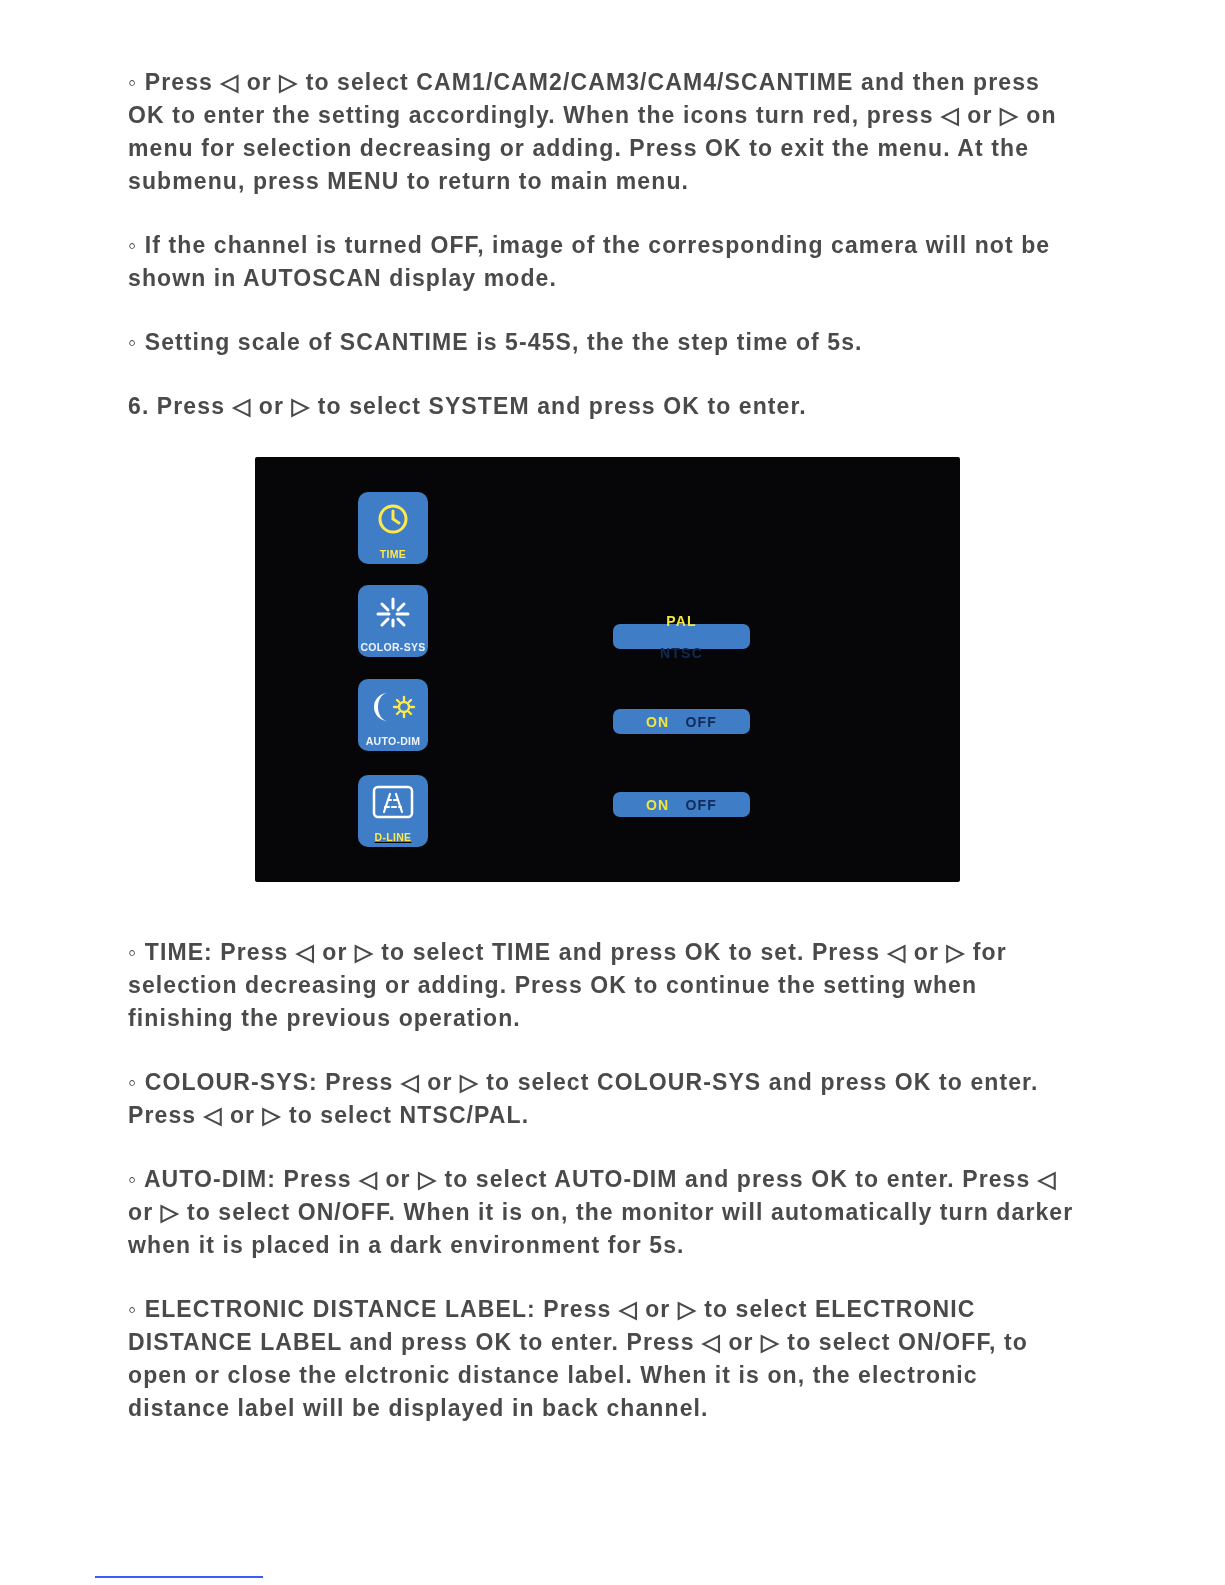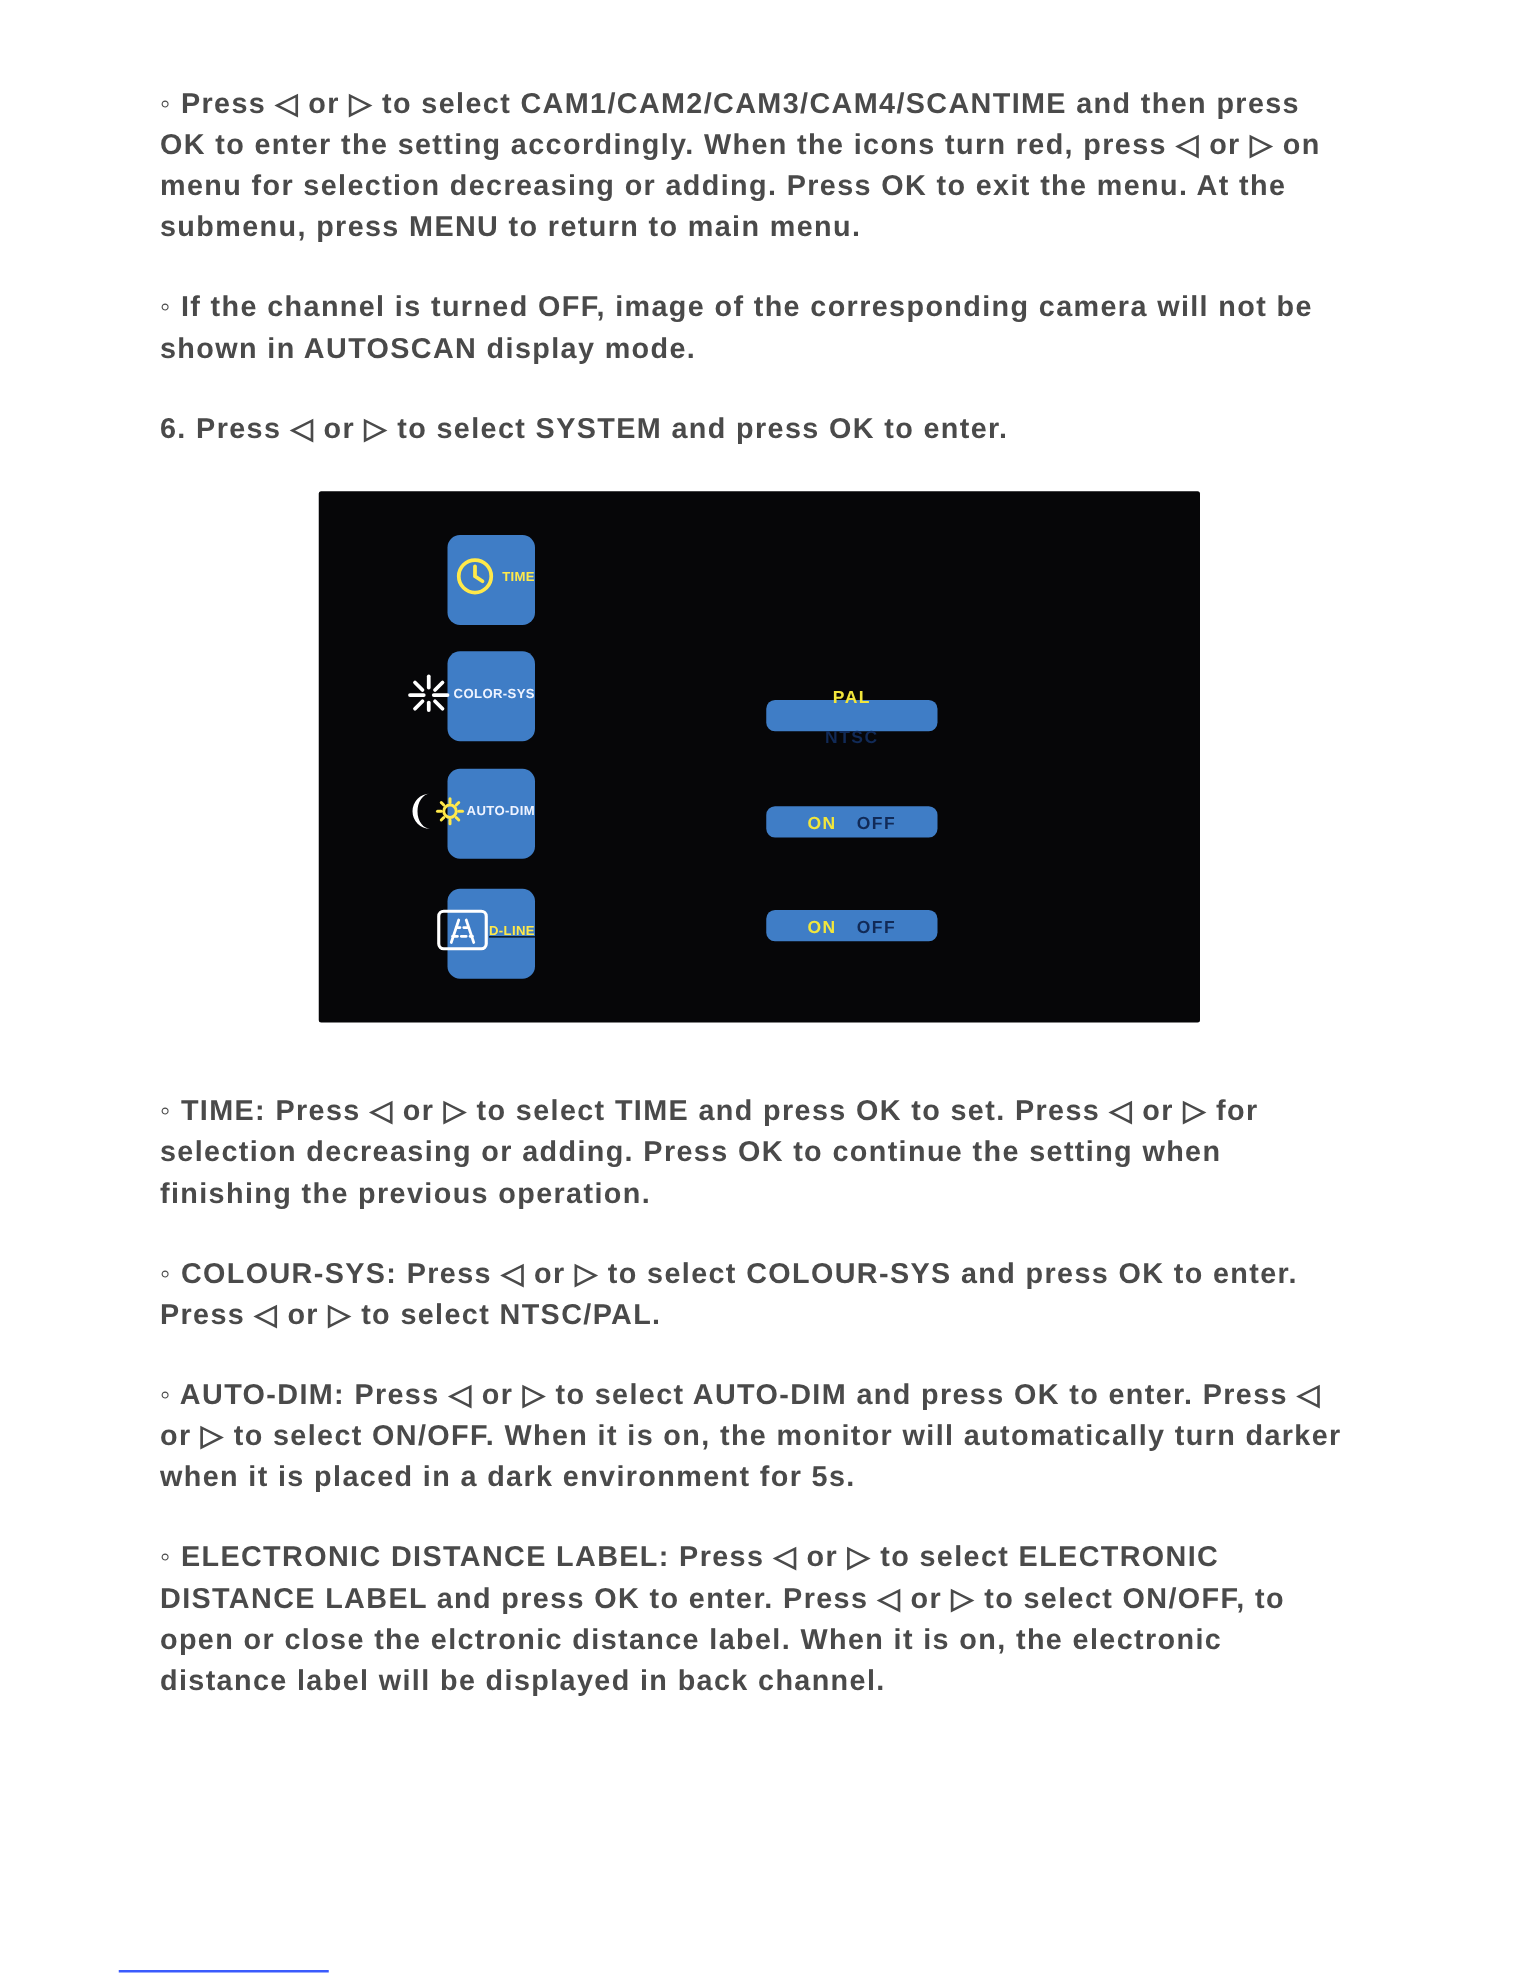--- a/index.html
+++ b/index.html
@@ -37,21 +37,21 @@
     border-radius: 2px;
   }
   .tile {
     position: absolute;
     left: 103px;
     width: 70px;
     height: 72px;
     background: #3f7dc6;
     border-radius: 10px;
     display: flex;
-    flex-direction: row;
+    flex-direction: column;
     align-items: center;
     justify-content: flex-end;
     padding-bottom: 4px;
   }
   .tile .glyph {
     flex: 1;
     display: flex;
     align-items: center;
     justify-content: center;
   }
@@ -117,20 +117,21 @@
   }
 </style>
 </head>
 <body>
 
 <div class="page">
   <div class="content">
 
     <p class="doc">◦ Press ◁ or ▷  to select CAM1/CAM2/CAM3/CAM4/SCANTIME and then press OK to enter the setting accordingly. When the icons turn red, press ◁ or ▷  on menu for selection decreasing or adding. Press OK to exit the menu. At the submenu, press MENU to return to main menu.</p>
     <p class="doc">◦ If the channel is turned OFF, image of the corresponding camera will not be shown in AUTOSCAN display mode.</p>
+    <p class="doc">◦ Setting scale of SCANTIME is 5-45S, the the step time of 5s.</p>
     <p class="doc">6. Press ◁ or ▷  to select SYSTEM and press OK to enter.</p>
 
     <div class="screen">
 
       <div class="tile t-time">
         <span class="glyph">
           <svg width="40" height="40" viewBox="0 0 40 40">
             <circle cx="20" cy="19" r="13" fill="none" stroke="#ffe94a" stroke-width="3"></circle>
             <path d="M20 11 L20 19 L26 23" fill="none" stroke="#ffe94a" stroke-width="3" stroke-linecap="round"></path>
           </svg>

